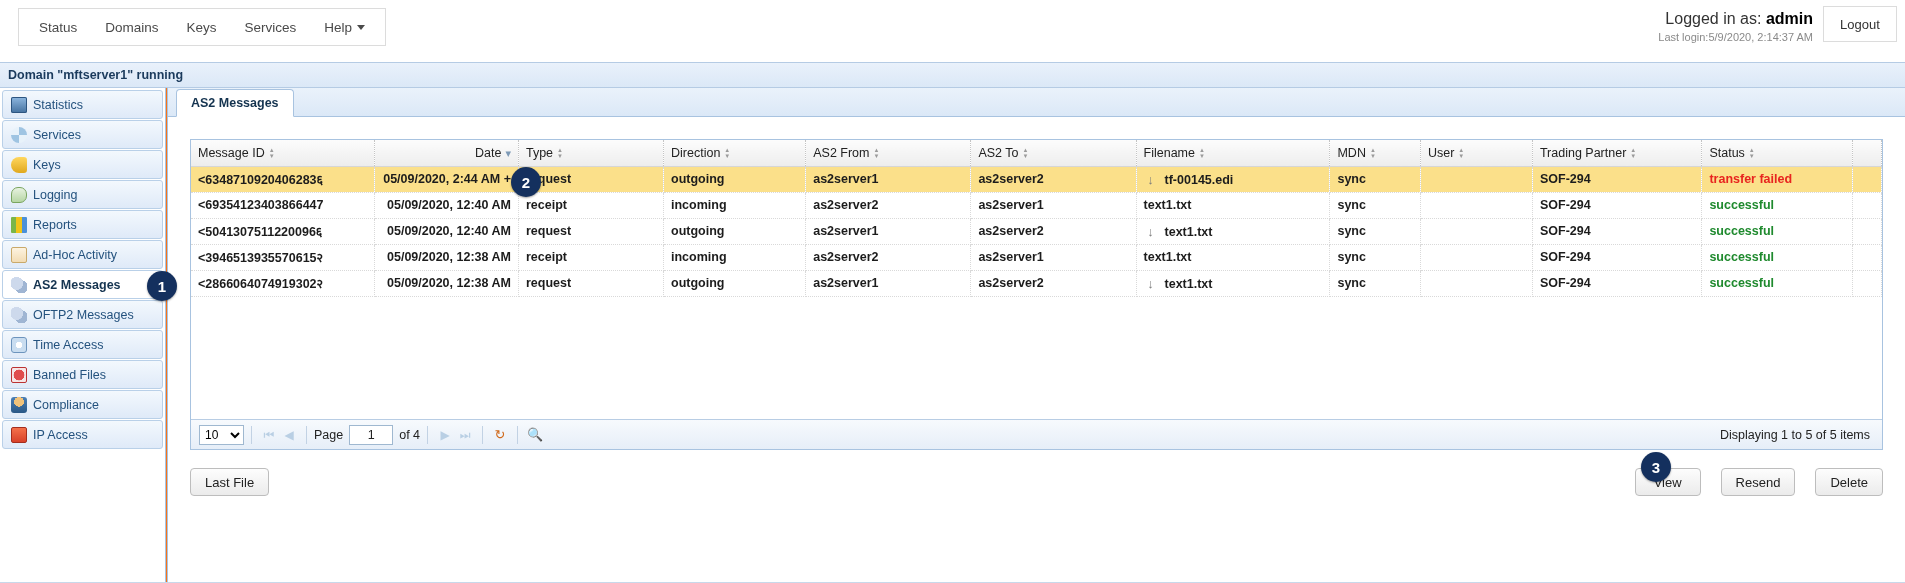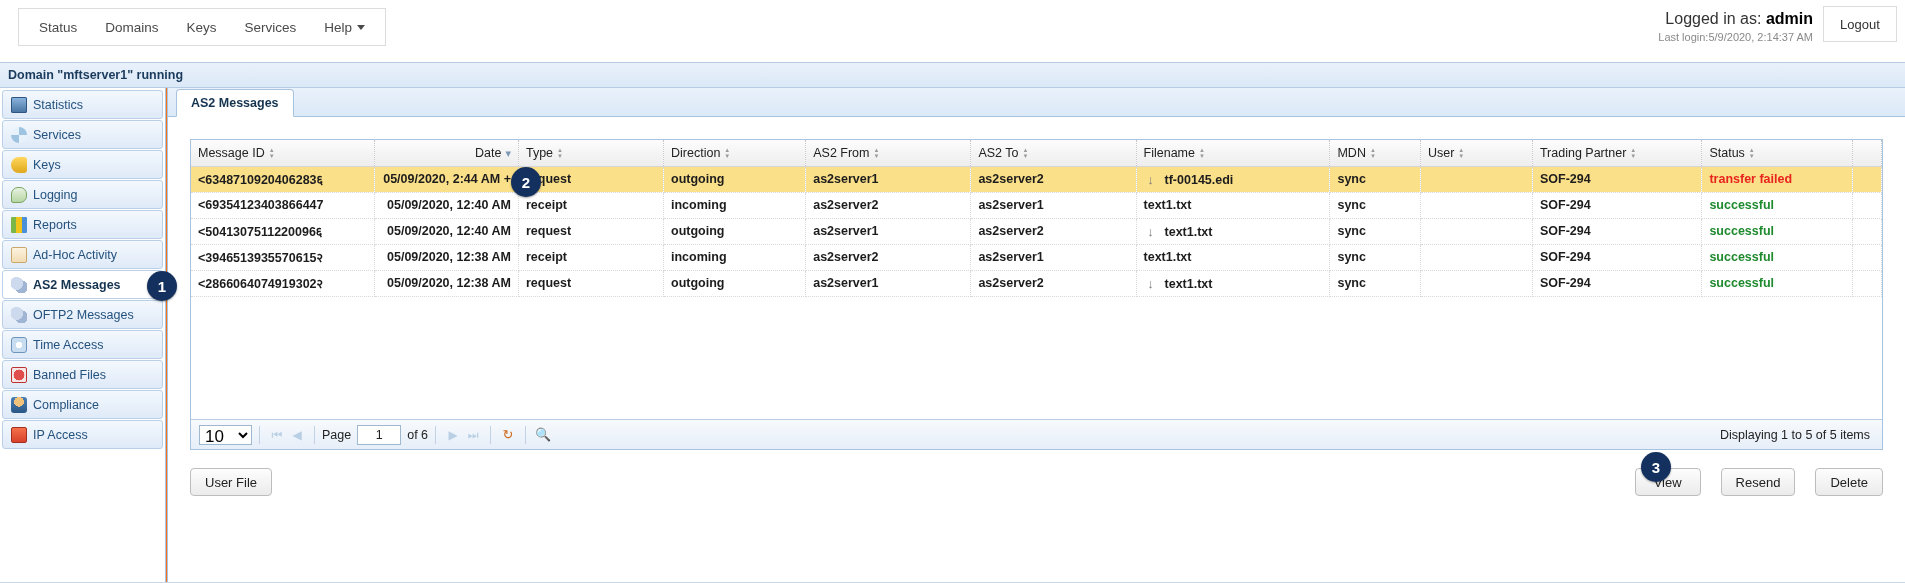--- a/index.html
+++ b/index.html
@@ -278,21 +278,21 @@
   }
   #pager .sep {
     width: 1px; height: 18px;
     background: #c2d2e4;
     margin: 0 7px;
   }
   #pagesize {
     height: 20px;
     border: 1px solid #9fb8d0;
     background: #fff;
-    font-size: 17px;
+    font-size: 12px;
     font-family: inherit;
     padding: 0 1px;
   }
   .pgbtn {
     width: 20px; height: 20px;
     display: flex; align-items: center; justify-content: center;
     color: #5b9bd5;
     font-size: 12px;
     cursor: pointer;
     background: transparent;
@@ -544,35 +544,35 @@
         <div id="grid-body-filler"></div>
 
         <div id="pager">
           <select id="pagesize"><option value="10">10</option><option value="25">25</option><option value="50">50</option><option value="100">100</option></select>
           <div class="sep"></div>
           <div class="pgbtn disabled">⏮</div>
           <div class="pgbtn disabled">◀</div>
           <div class="sep"></div>
           <span class="lbl">Page</span>
           <input id="pageinput" value="1" style="">
-          <span class="lbl">of 6</span>
+          <span class="lbl">of 4</span>
           <div class="sep"></div>
           <div class="pgbtn disabled">▶</div>
           <div class="pgbtn disabled">⏭</div>
           <div class="sep"></div>
           <div class="pgbtn refresh-ico">↻</div>
           <div class="sep"></div>
           <div class="pgbtn search-ico">🔍</div>
           <div id="displaying">Displaying 1 to 5 of 5 items</div>
         </div>
       <div class="step-badge" style="left: 320px; top: 27px;">2</div>
         </div>
 
       <div id="actionbar">
-        <button class="btn" id="send-file-button">User File</button>
+        <button class="btn" id="send-file-button">Last File</button>
         <div id="right-buttons">
           <button class="btn" id="view-button">View</button>
           <button class="btn">Resend</button>
           <button class="btn">Delete</button>
         </div>
       <div class="step-badge" style="position: absolute; right: 212px; top: -16px;">3</div>
         </div>
 
     </div>
   </div>

